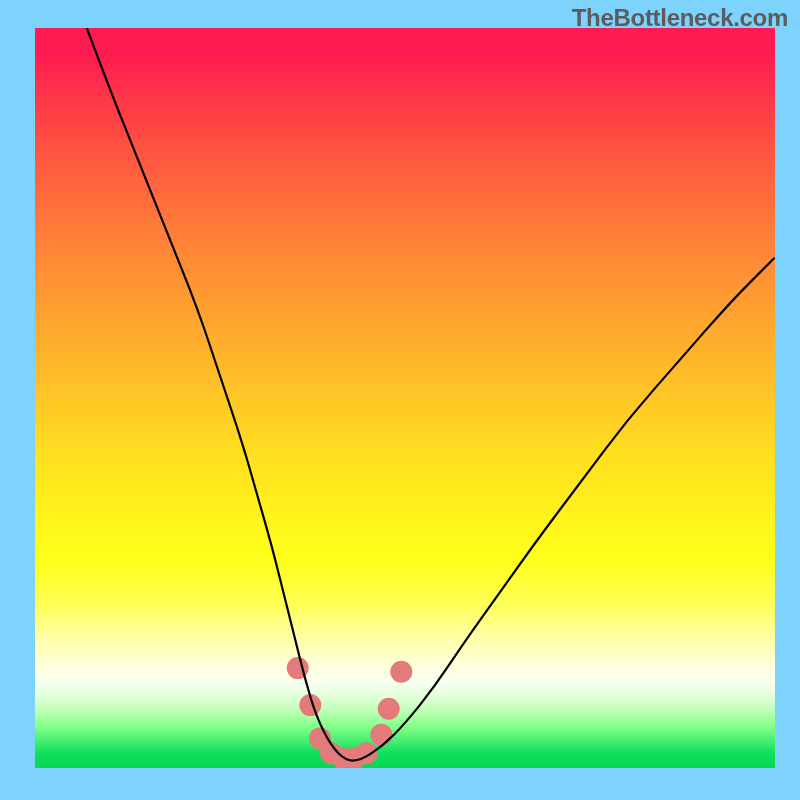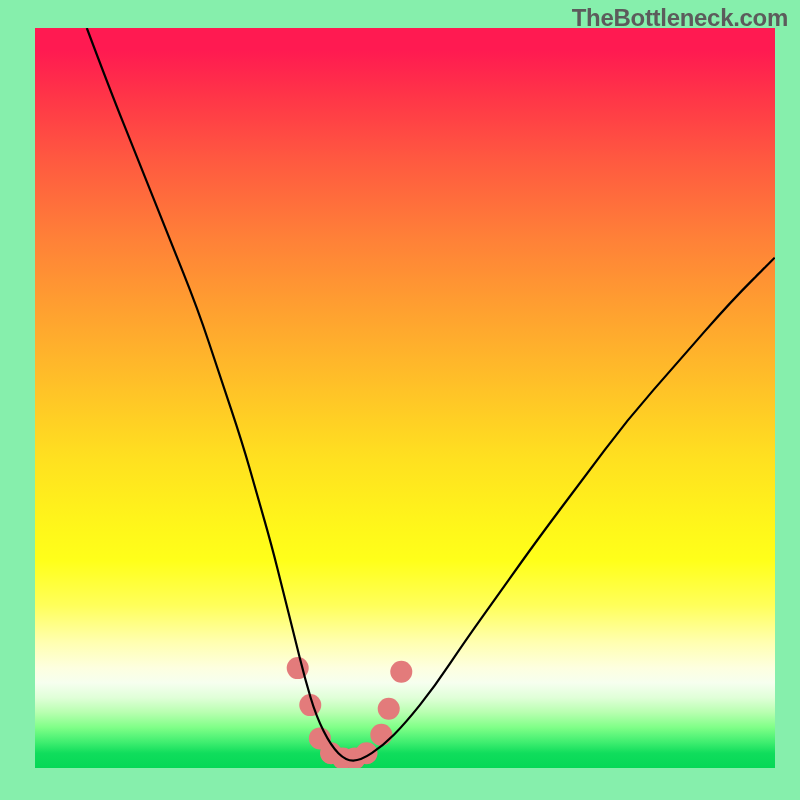--- a/index.html
+++ b/index.html
@@ -9,21 +9,21 @@
     height: 800px;
     overflow: hidden;
     background: #000;
     font-family: Arial, Helvetica, sans-serif;
   }
   .frame {
     position: absolute;
     left: 0; top: 0;
     width: 800px;
     height: 800px;
-    background: #86efac;
+    background: #7dd3fc;
   }
   .plot {
     position: absolute;
     left: 35px;
     top: 28px;
     width: 740px;
     height: 740px;
     overflow: hidden;
   }
   .gradient {

